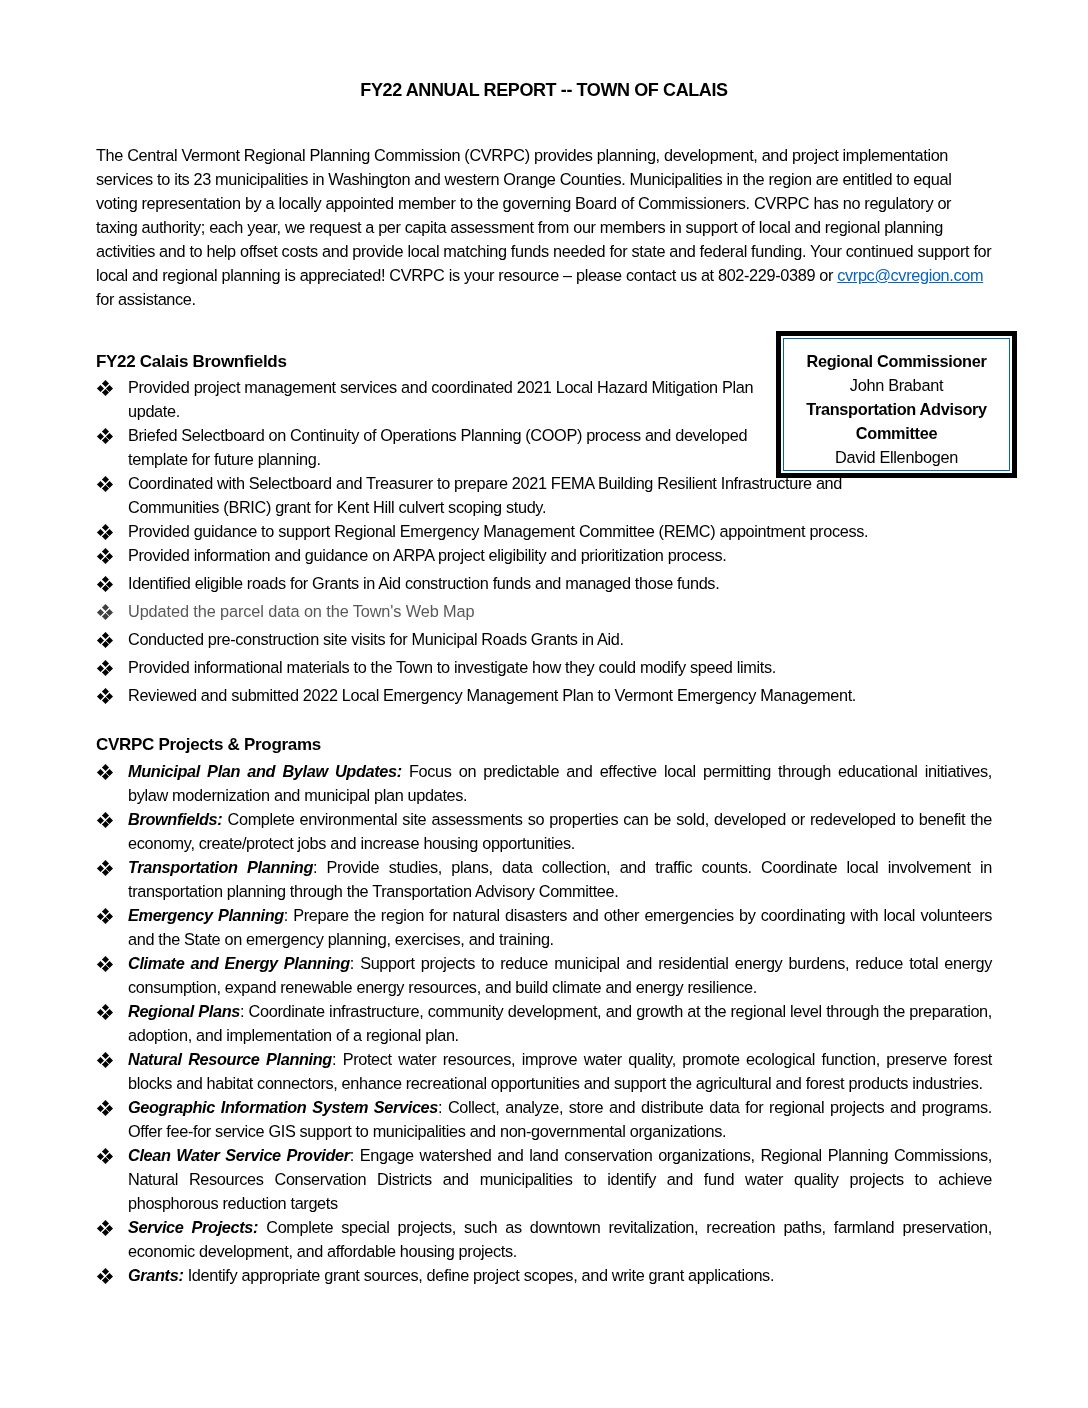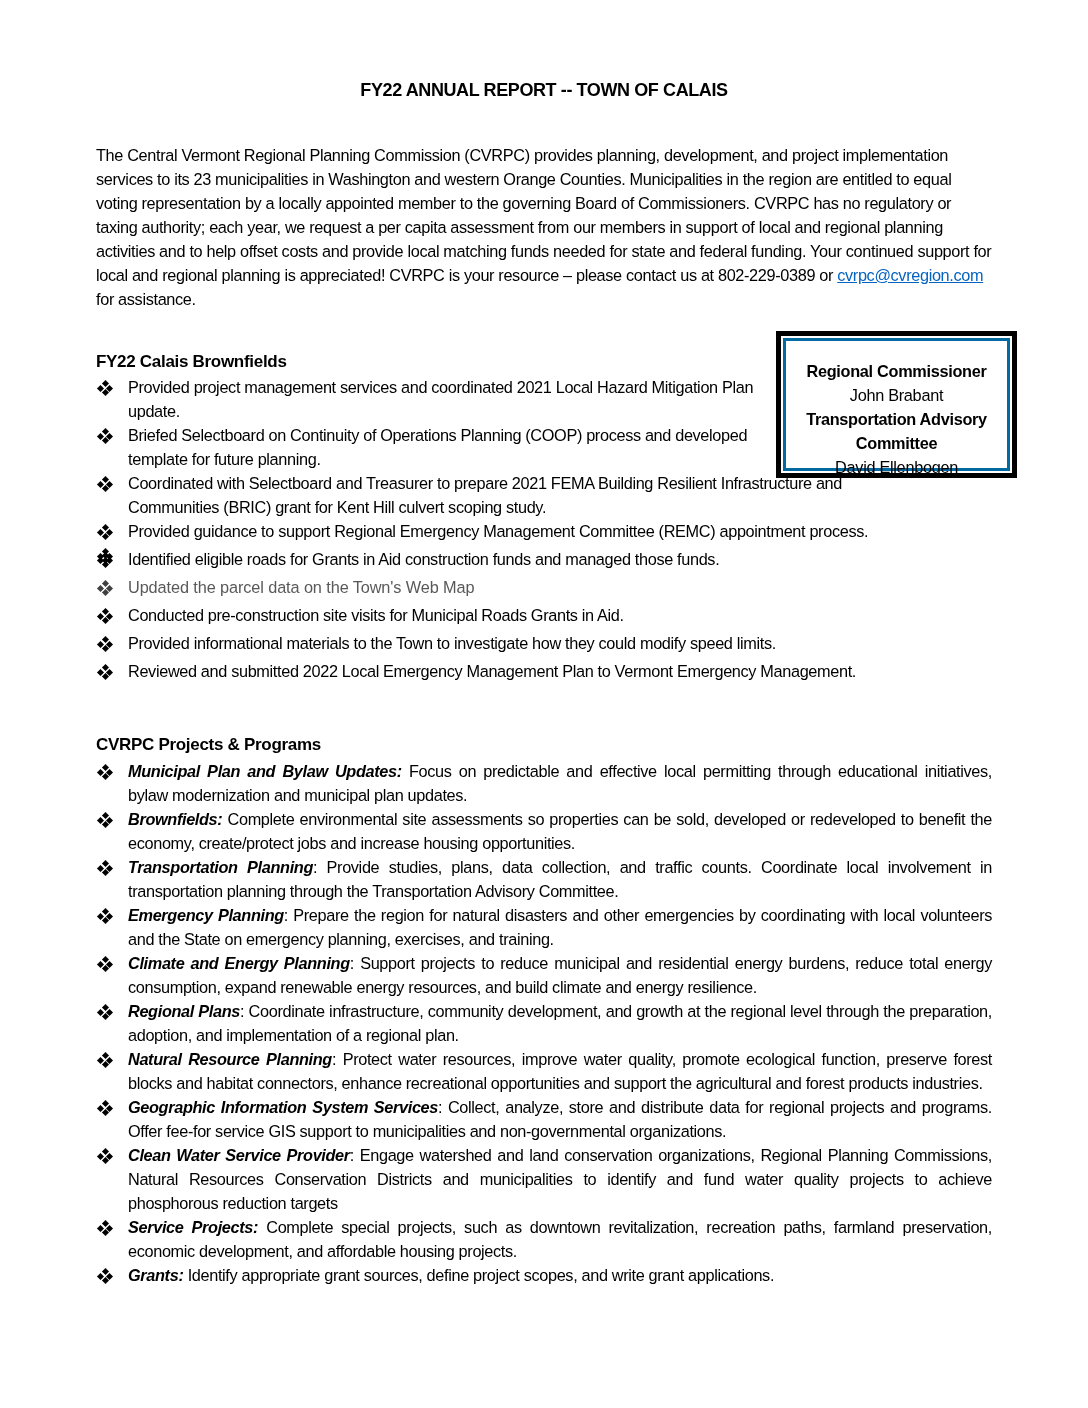--- a/index.html
+++ b/index.html
@@ -41,23 +41,23 @@
     position: absolute; width: 5px; height: 5px; background: #000; transform: rotate(45deg);
   }
   .muted .bullet i { background: #404040; }
   .term { font-weight: bold; font-style: italic; }
   .box {
     position: absolute; left: 776px; top: 331px; width: 241px; height: 147px;
     box-sizing: border-box; border: 5px solid #000; background: #fff;
   }
   .box-inner {
     position: absolute; left: 2px; top: 2px; right: 2px; bottom: 2px;
-    border: 3px solid #0369a1; text-align: center;
+    border: 1px solid #0369a1; text-align: center;
     font-size: 16.3px; line-height: 24px; letter-spacing: -0.3px;
-    padding-top: 18px;
+    padding-top: 10px;
   }
   .box-inner .b { font-weight: bold; }
 </style>
 </head>
 <body>
 
 <div class="page">
 
   <div class="title">FY22 ANNUAL REPORT -- TOWN OF CALAIS</div>
 
@@ -98,21 +98,21 @@
           <i style="left:4.5px;top:0"></i>
           <i style="left:0;top:4.5px"></i>
           <i style="left:9px;top:4.5px"></i>
           <i style="left:4.5px;top:9px"></i>
         </span><span>Provided guidance to support Regional Emergency Management Committee (REMC) appointment process.</span></li>
     <li><span class="bullet">
           <i style="left:4.5px;top:0"></i>
           <i style="left:0;top:4.5px"></i>
           <i style="left:9px;top:4.5px"></i>
           <i style="left:4.5px;top:9px"></i>
-        </span></li>
+        </span><span>Provided information and guidance on ARPA project eligibility and prioritization process.</span></li>
     <li class="gap"><span class="bullet">
           <i style="left:4.5px;top:0"></i>
           <i style="left:0;top:4.5px"></i>
           <i style="left:9px;top:4.5px"></i>
           <i style="left:4.5px;top:9px"></i>
         </span><span>Identified eligible roads for Grants in Aid construction funds and managed those funds.</span></li>
     <li class="gap muted"><span class="bullet">
           <i style="left:4.5px;top:0"></i>
           <i style="left:0;top:4.5px"></i>
           <i style="left:9px;top:4.5px"></i>

